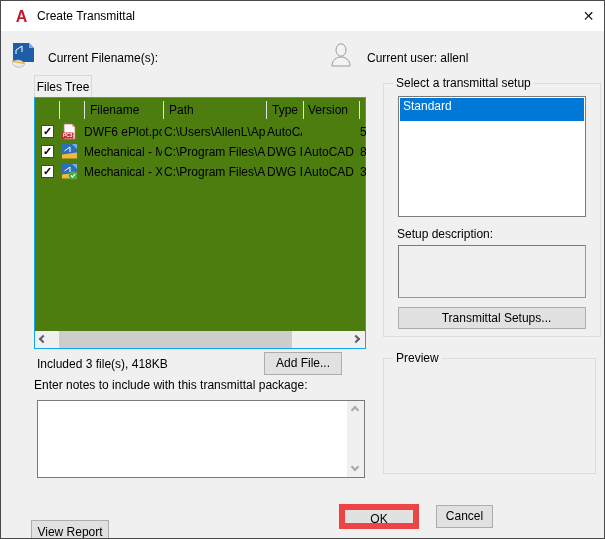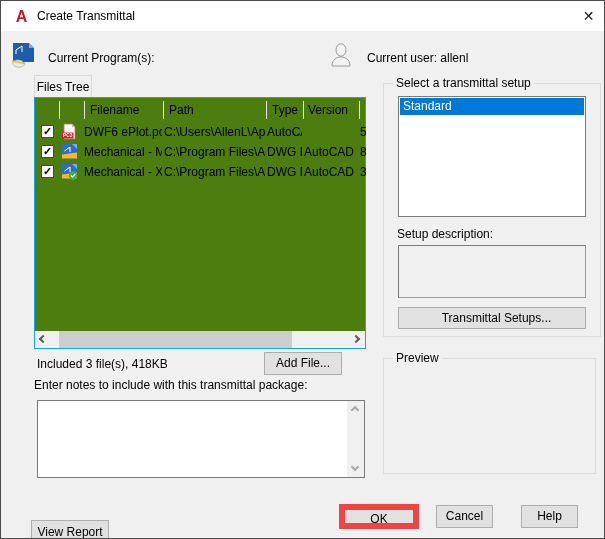--- a/index.html
+++ b/index.html
@@ -45,21 +45,21 @@
   #addfile-btn{left:263px;top:351px;width:78px;height:23px;line-height:21px;}
   #summary{left:36px;top:356px;}
   #notes-label{left:33px;top:377px;}
   #notes-box{left:36px;top:399px;width:328px;height:78px;background:#ffffff;border:1px solid #7a7a7a;}
   #notes-scroll{position:absolute;right:0;top:0;width:17px;height:76px;background:#f0f0f0;}
   
   .groupbox{border:1px solid #dcdcdc;}
   .gb-label{position:absolute;top:-8px;left:9px;background:#f0f0f0;padding:0 3px;white-space:nowrap;}
   #setup-group{left:382px;top:82px;width:218px;height:254px;}
   #setup-list{left:397px;top:95px;width:188px;height:121px;background:#ffffff;border:1px solid #7a7a7a;}
-  #setup-item{position:absolute;left:1px;top:1px;width:184px;height:17px;background:#0078d7;
+  #setup-item{position:absolute;left:1px;top:1px;width:184px;height:23px;background:#0078d7;
               color:#ffffff;padding-left:3px;line-height:17px;}
   #desc-label{left:396px;top:226px;}
   #desc-box{left:397px;top:244px;width:188px;height:53px;background:#f0f0f0;
             border:1px solid #999999;border-top-color:#7a7a7a;border-left-color:#7a7a7a;}
   #setups-btn{left:397px;top:306px;width:188px;height:22px;line-height:20px;padding-left:9px;}
   #preview-group{left:382px;top:357px;width:213px;height:116px;}
   
   #viewreport-btn{left:30px;top:503px;width:78px;height:24px;line-height:22px;margin-top:16px;}
   #ok-btn{left:338px;top:503px;width:80px;height:25px;line-height:19px;border:6px solid #ef4444;}
   #cancel-btn{left:435px;top:504px;width:57px;height:23px;line-height:21px;}
@@ -76,21 +76,21 @@
     <div class="abs" id="close-btn">✕</div>
   </div>
 
   <svg class="abs" style="left:10px;top:40px;" width="26" height="28" viewBox="0 0 26 28">
     <polygon points="2,2 18,2 23,7 23,21 2,21" fill="#1f5da8"></polygon>
     <polygon points="18,2 18,7 23,7" fill="#7aaede"></polygon>
     <path d="M5,9 L11,5 M11,5 L11,11 M5,9 L5,13" stroke="#ffffff" stroke-width="1" fill="none"></path>
     <path d="M2,21 C6,17.5 11,19.5 13,22 C15,24.5 10,27 6,26 C3,25.2 1,23 2,21 Z" fill="#ececec" stroke="#b0b0b0" stroke-width="0.8"></path>
     <path d="M1,20 L14,22.5" stroke="#f0b73c" stroke-width="1.6" fill="none"></path>
   </svg>
-  <div class="abs lbl" id="cur-drawings">Current Program(s):</div>
+  <div class="abs lbl" id="cur-drawings">Current Filename(s):</div>
 
   <svg class="abs" style="left:329px;top:42px;" width="22" height="24" viewBox="0 0 22 24">
     <ellipse cx="11" cy="7" rx="5" ry="6.2" fill="#f3f3f3" stroke="#9a9a9a"></ellipse>
     <path d="M2,23 C2,16.5 7,14 11,14 C15,14 20,16.5 20,23 Z" fill="#f3f3f3" stroke="#9a9a9a"></path>
   </svg>
   <div class="abs lbl" id="cur-user">Current user: allenl</div>
 
   <div class="abs tab" id="tab-tree">Files Tree</div>
 
   <div class="abs" id="ftable">
@@ -184,15 +184,14 @@
   <div class="abs" id="desc-box"></div>
   <div class="abs btn" id="setups-btn">Transmittal Setups...</div>
 
   <div class="abs groupbox" id="preview-group">
     <div class="gb-label">Preview</div>
   </div>
 
   <div class="abs btn" id="viewreport-btn">View Report</div>
   <div class="abs btn" id="ok-btn">OK</div>
   <div class="abs btn" id="cancel-btn">Cancel</div>
-  <div class="abs btn" id="help-btn">Help</div>
 
 </div>
 
 </body></html>

